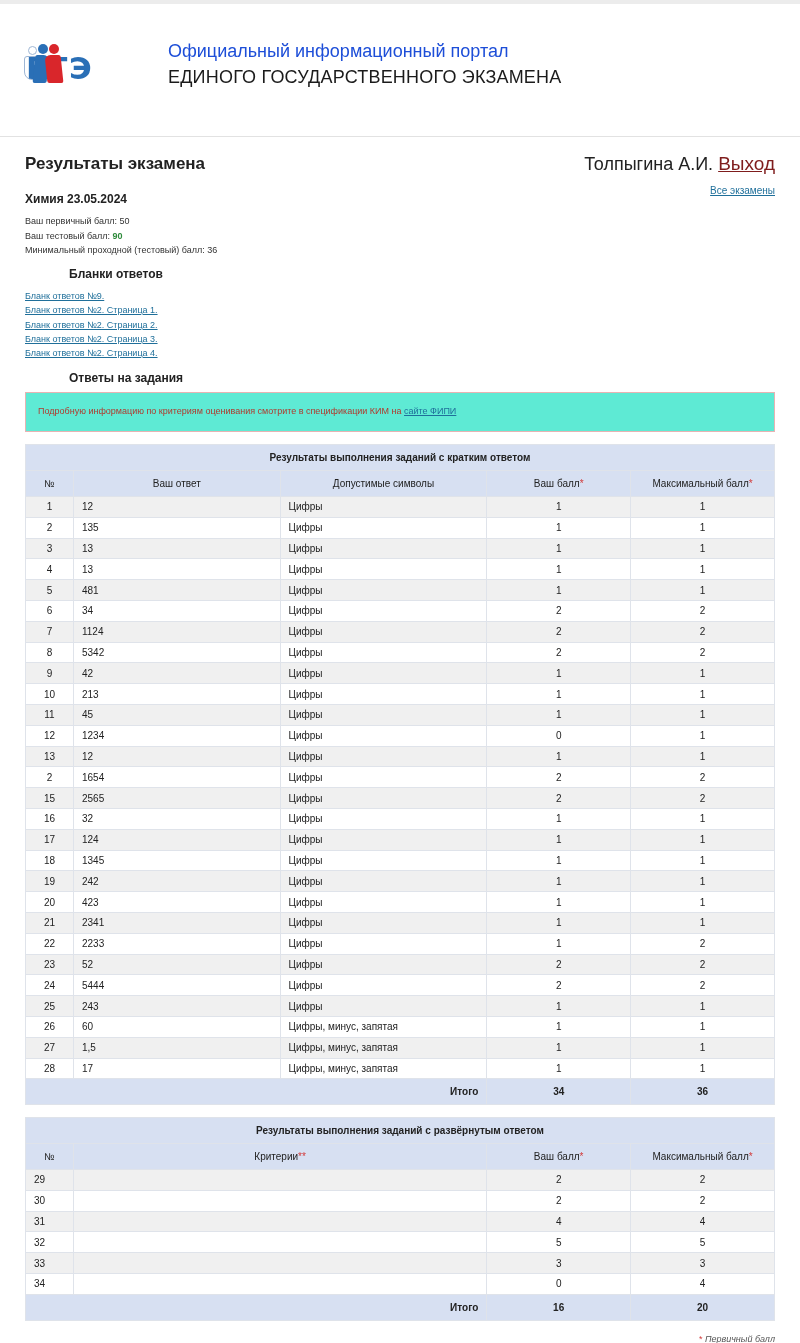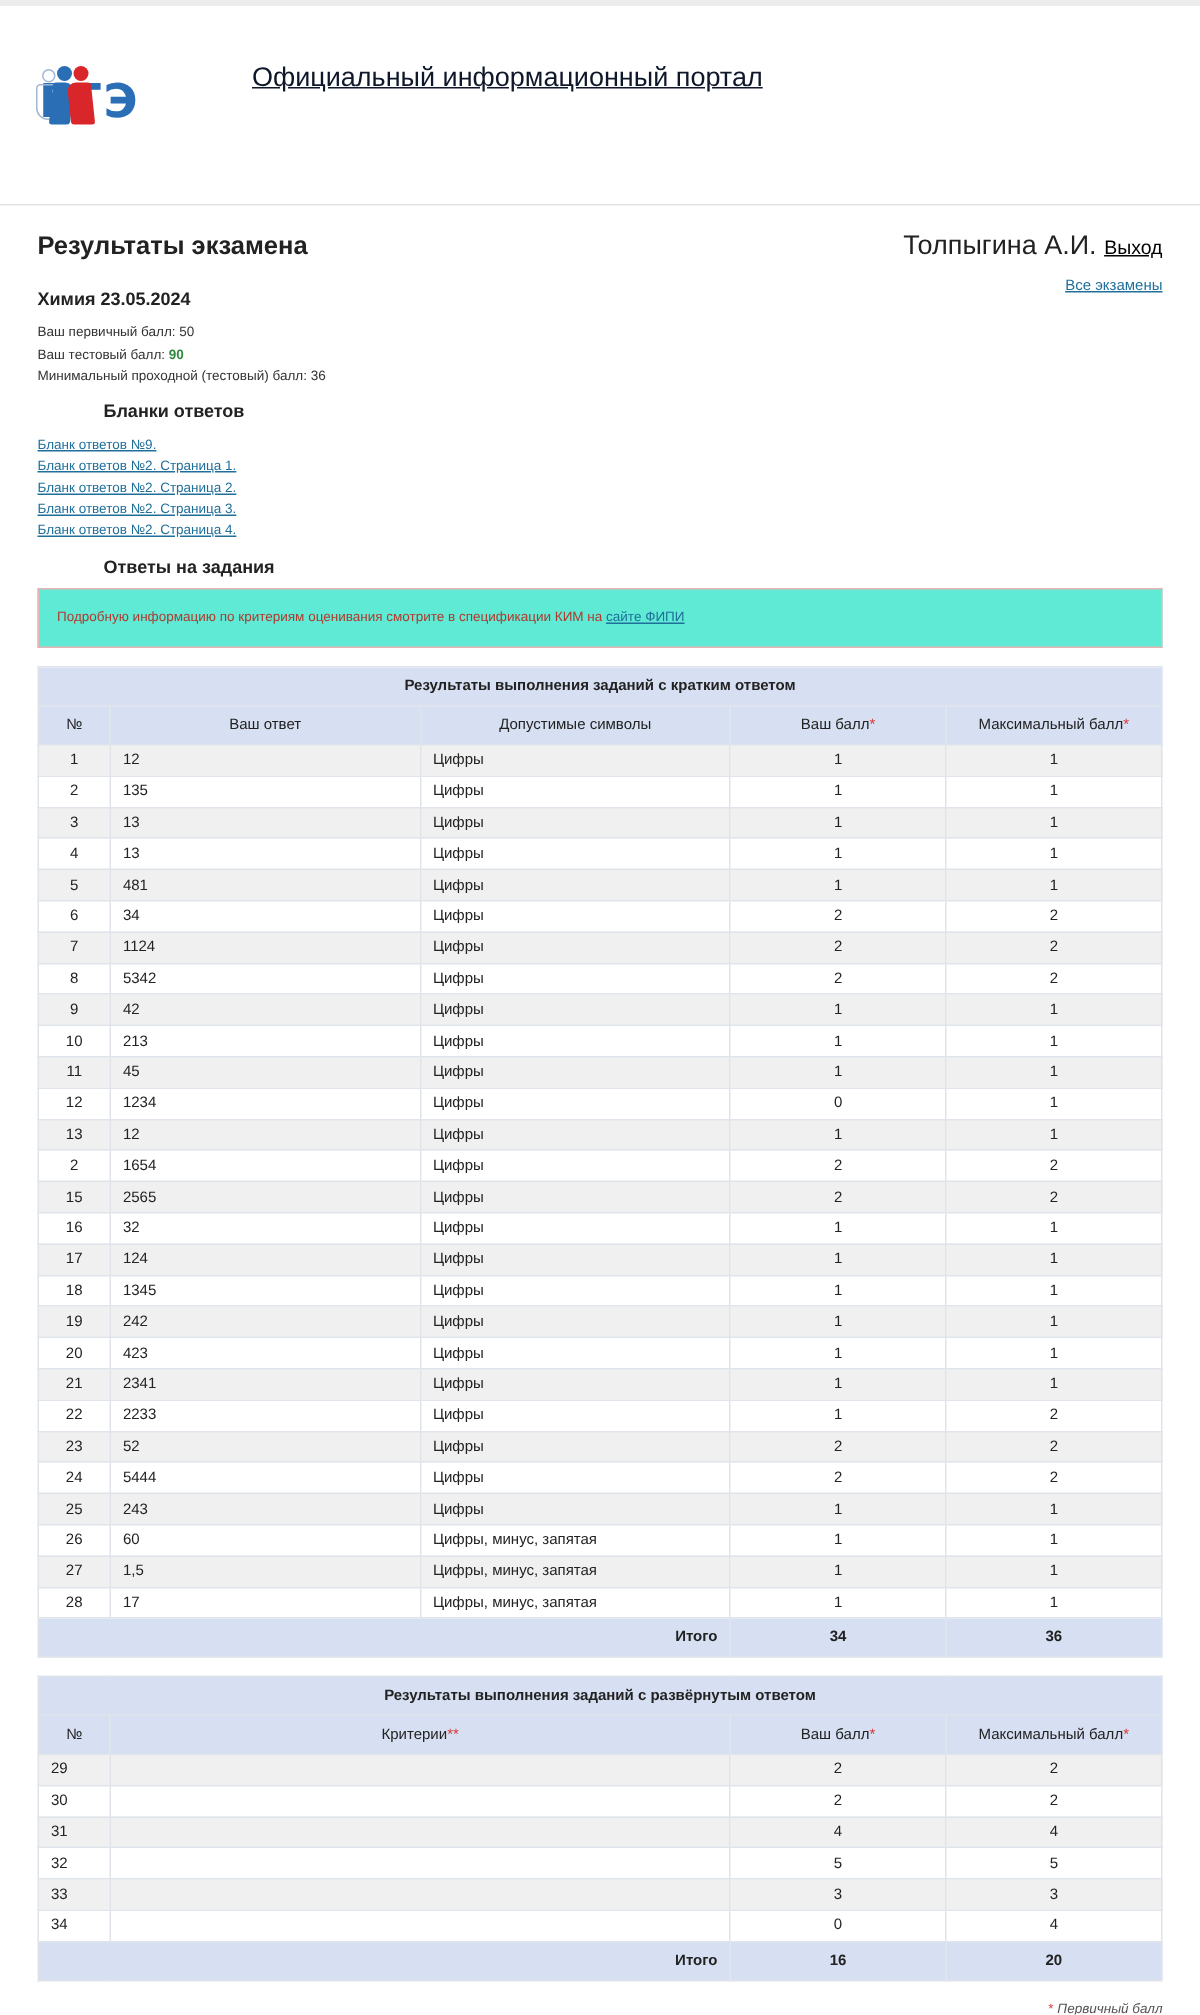--- a/index.html
+++ b/index.html
@@ -11,25 +11,25 @@
   .header { height: 133px; position: relative; border-bottom: 1px solid #e2e2e2; }
   .logo { position: absolute; left: 24px; top: 38px; width: 115px; height: 44px; display: flex; align-items: flex-start; flex-direction: column; }
   .logo-figure { position: relative; width: 42px; height: 44px; }
   .logo-figure .head1 { position: absolute; left: 14px; top: 2px; width: 10px; height: 10px; border-radius: 50%; background: #2a6fb6; }
   .logo-figure .head2 { position: absolute; left: 25px; top: 2px; width: 10px; height: 10px; border-radius: 50%; background: #d9262b; }
   .logo-figure .head0 { position: absolute; left: 4px; top: 4px; width: 9px; height: 9px; border-radius: 50%; border: 1.5px solid #9fb7d5; }
   .logo-figure .body0 { position: absolute; left: 0px; top: 14px; width: 14px; height: 24px; border: 1.5px solid #9fb7d5; border-radius: 3px 3px 0 8px; }
   .logo-figure .body1 { position: absolute; left: 10px; top: 13px; width: 14px; height: 28px; background: #2a6fb6; border-radius: 2px 6px 2px 2px; transform: skewX(-6deg); }
   .logo-figure .body2 { position: absolute; left: 22px; top: 13px; width: 16px; height: 28px; background: #d9262b; border-radius: 6px 2px 2px 2px; transform: skewX(6deg); }
   .logo-text { font-family: "DejaVu Sans", sans-serif; font-weight: bold; font-size: 31px; color: #2a6fb6; letter-spacing: 1px; margin-left: 2px; }
-  .portal-line1 { position: absolute; left: 168px; top: 37px; font-size: 18px; color: #0f172a; text-decoration: underline; }
+  .portal-line1 { position: absolute; left: 168px; top: 37px; font-size: 18px; color: #1d4ed8; }
   .portal-line2 { position: absolute; left: 168px; top: 63px; font-size: 18px; color: #1b1b1b; font-weight: normal; letter-spacing: 0.2px; }
   .page-title { position: absolute; left: 25px; top: 154px; font-size: 17px; font-weight: bold; color: #222; }
   .user-box { position: absolute; right: 25px; top: 153px; font-size: 18px; color: #222; }
-  .user-box a { color: #000000; font-size: 13px; text-align: center; }
+  .user-box a { color: #7f1d1d; font-size: 19px; text-align: center; }
   .all-exams { position: absolute; right: 25px; top: 185px; font-size: 10px; }
   .exam-title { position: absolute; left: 25px; top: 192px; font-size: 12px; font-weight: bold; }
   .score-line { position: absolute; left: 25px; font-size: 9px; color: #333; }
   .score-green { color: #2d8a3a; font-weight: bold; }
 
   .section-title { position: absolute; left: 25px; font-size: 12px; font-weight: bold; margin-left: 44px; }
   .blank-link { position: absolute; left: 25px; font-size: 9px; }
 
   .notice { position: absolute; left: 25px; top: 392px; width: 750px; height: 40px; background: #5eead4; border: 1px solid #e7b3b3; font-size: 9px; color: #b03a2e; padding: 13px 12px; }
   .notice a { color: #1f6f9a; }
@@ -59,20 +59,21 @@
       <div class="head0"></div>
         <div class="body0"></div>
       <div class="head1"></div>
         <div class="body1"></div>
       <div class="head2"></div>
         <div class="body2"></div>
     </div>
     <span class="logo-text">ЕГЭ</span>
   </div>
   <div class="portal-line1">Официальный информационный портал</div>
+  <div class="portal-line2">ЕДИНОГО ГОСУДАРСТВЕННОГО ЭКЗАМЕНА</div>
 </div>
 
 <div class="page-title">Результаты экзамена</div>
 <div class="user-box">
   <span>Толпыгина А.И.</span>
   <a href="#">Выход</a>
 </div>
 <a href="#" class="all-exams">Все экзамены</a>
 
 <div class="exam-title">Химия 23.05.2024</div>

